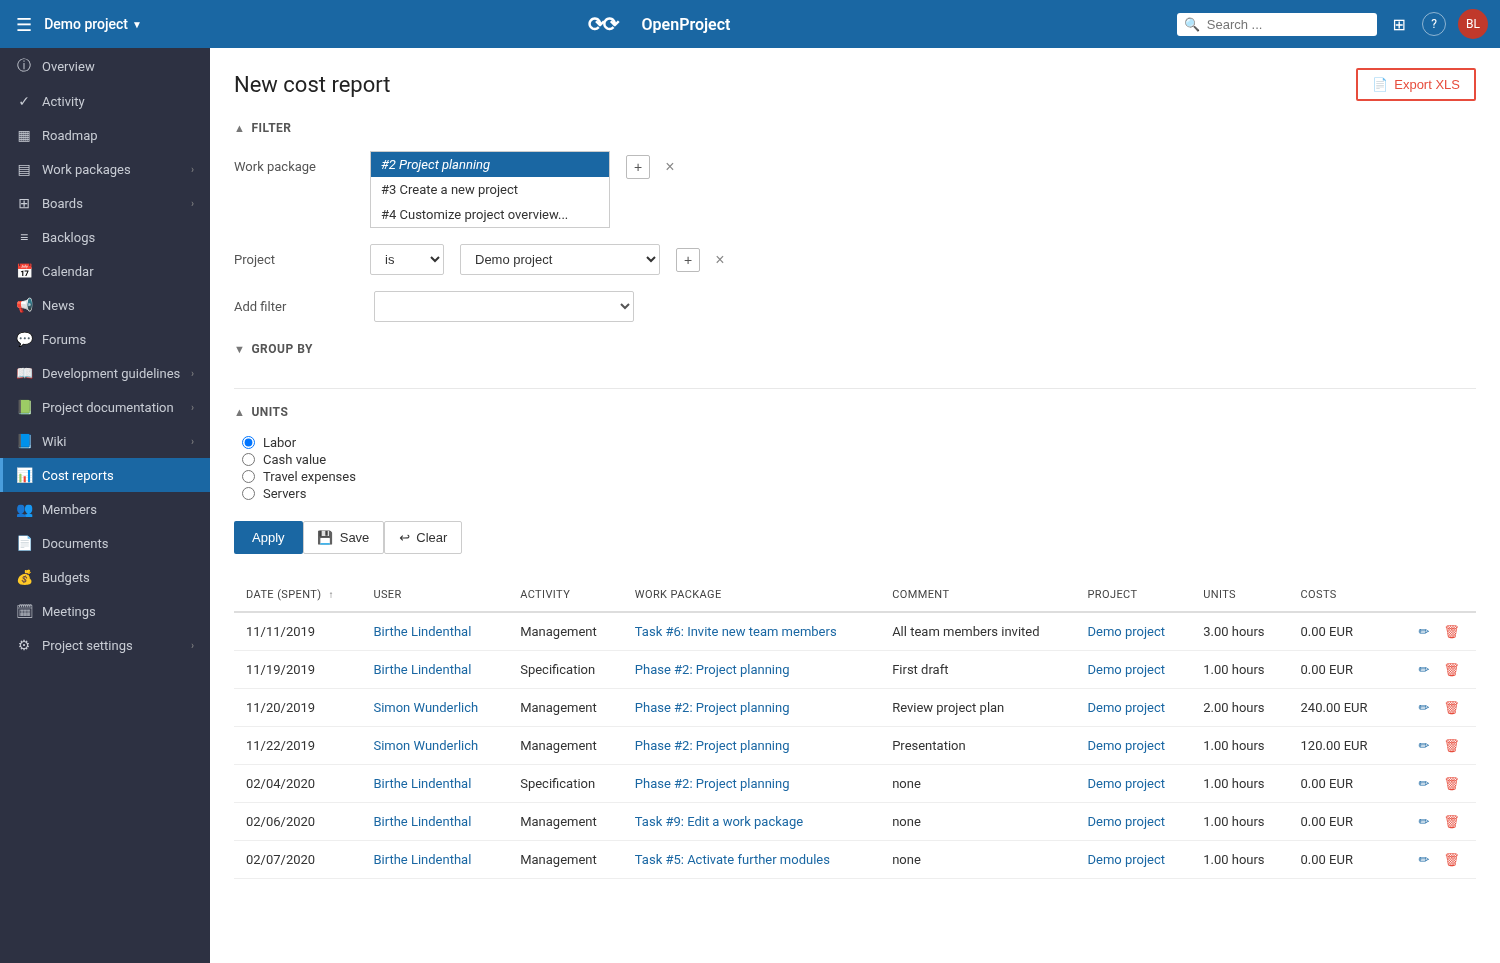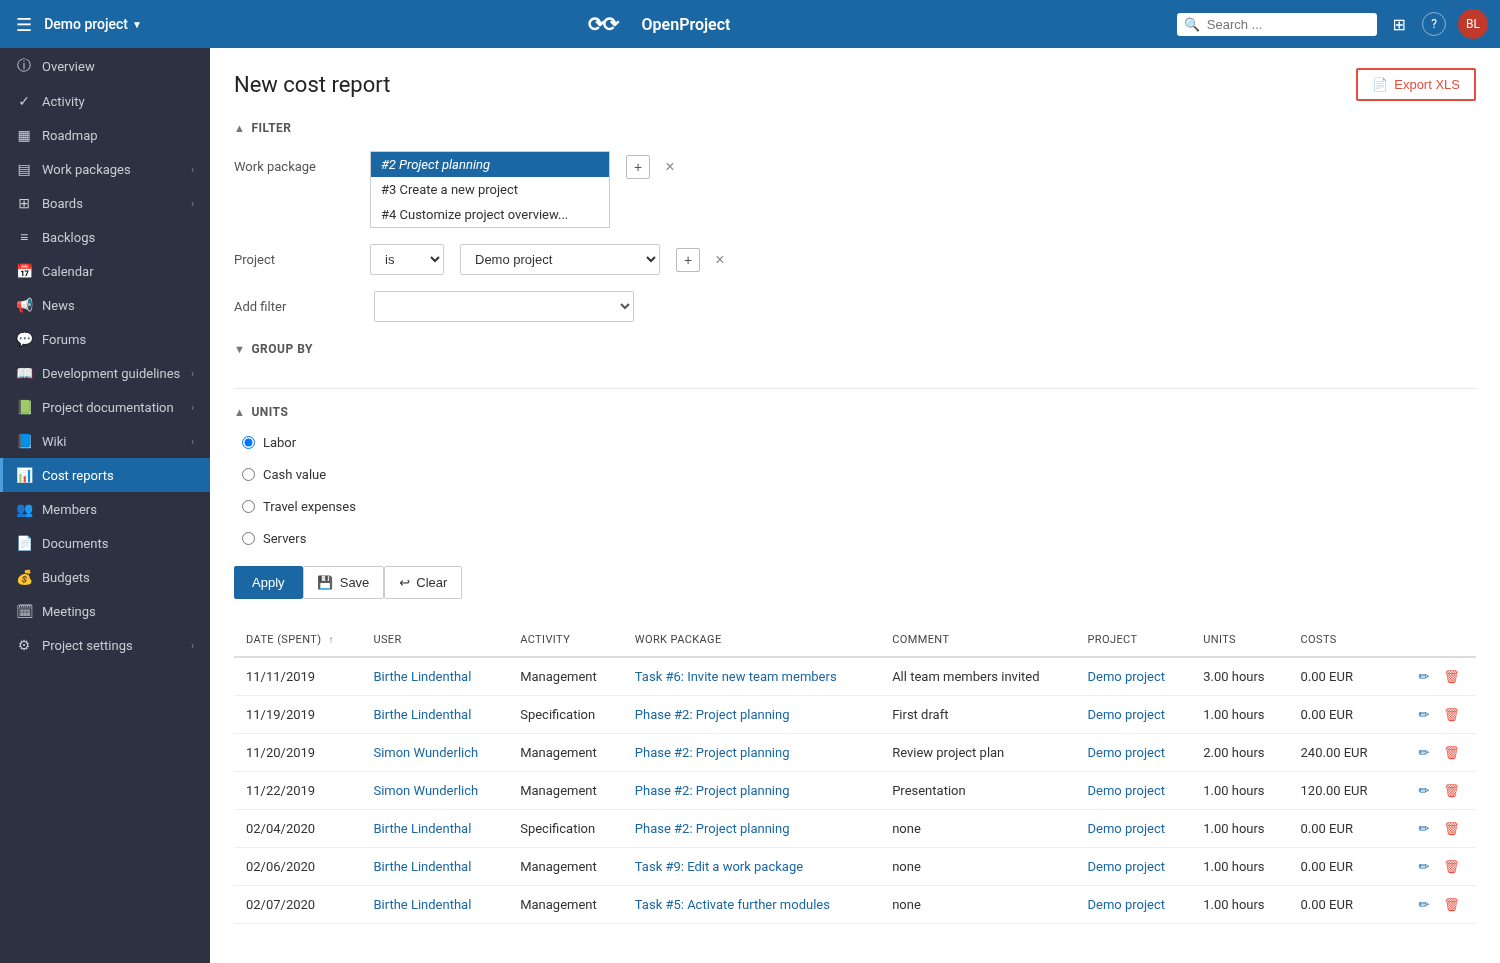--- a/index.html
+++ b/index.html
@@ -130,21 +130,21 @@
       border: 1px solid #ccc; border-radius: 2px;
       background: white; font-size: 13px; color: #555;
       appearance: auto; cursor: pointer;
     }
 
     
     .group-by-section { margin-bottom: 16px; border-bottom: 1px solid #e8e8e8; padding-bottom: 16px; }
 
     
     .units-section { margin-bottom: 20px; }
-    .radio-group { display: flex; flex-direction: column; gap: 17px; padding-left: 8px; margin-top: 8px; }
+    .radio-group { display: flex; flex-direction: column; gap: 2px; padding-left: 8px; margin-top: 8px; }
     .radio-item { display: flex; align-items: center; gap: 8px; font-size: 13px; color: #333; cursor: pointer; }
     .radio-item input[type="radio"] { margin: 0; cursor: pointer; }
 
     
     .action-buttons { display: flex; margin-bottom: 24px; }
     .btn-apply { background: #1a67a3; color: white; border: none; padding: 8px 18px; font-size: 13px; cursor: pointer; border-radius: 2px; font-weight: 500; }
     .btn-save { background: white; color: #333; border: 1px solid #ccc; padding: 8px 14px; font-size: 13px; cursor: pointer; border-radius: 2px; display: flex; align-items: center; gap: 6px; }
     .btn-clear { background: white; color: #333; border: 1px solid #ccc; padding: 8px 14px; font-size: 13px; cursor: pointer; border-radius: 2px; display: flex; align-items: center; gap: 6px; }
 
     

